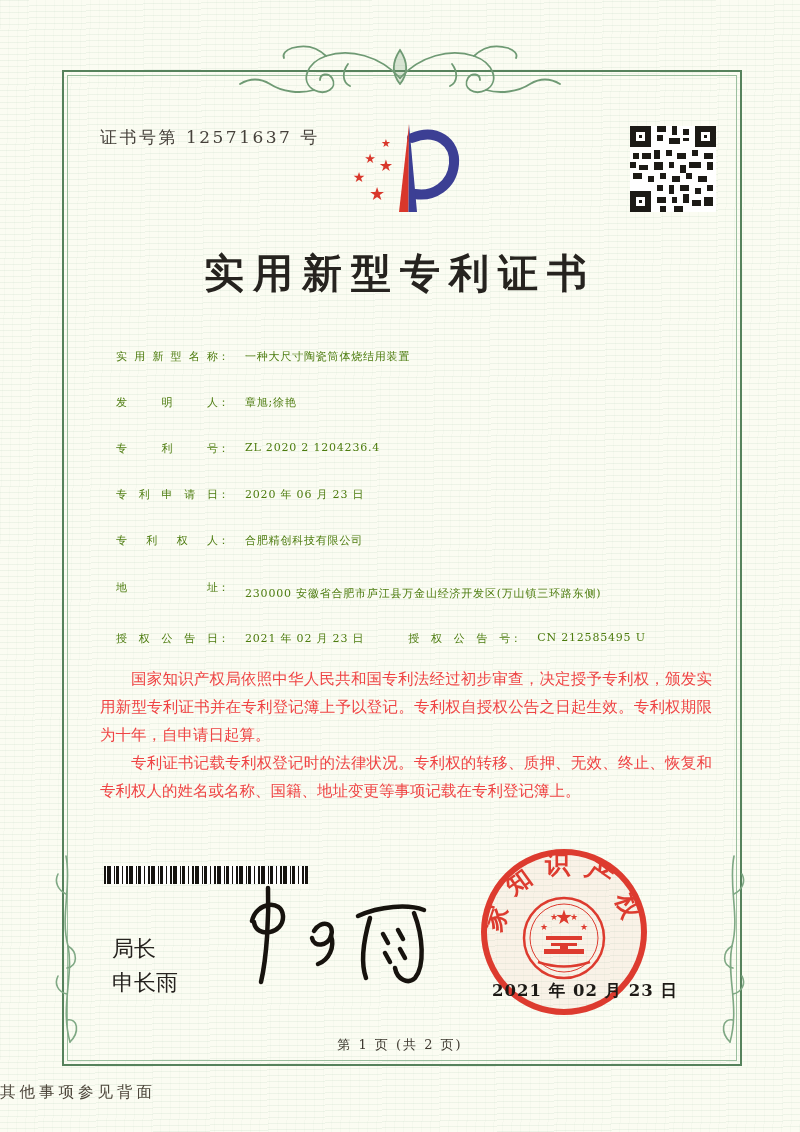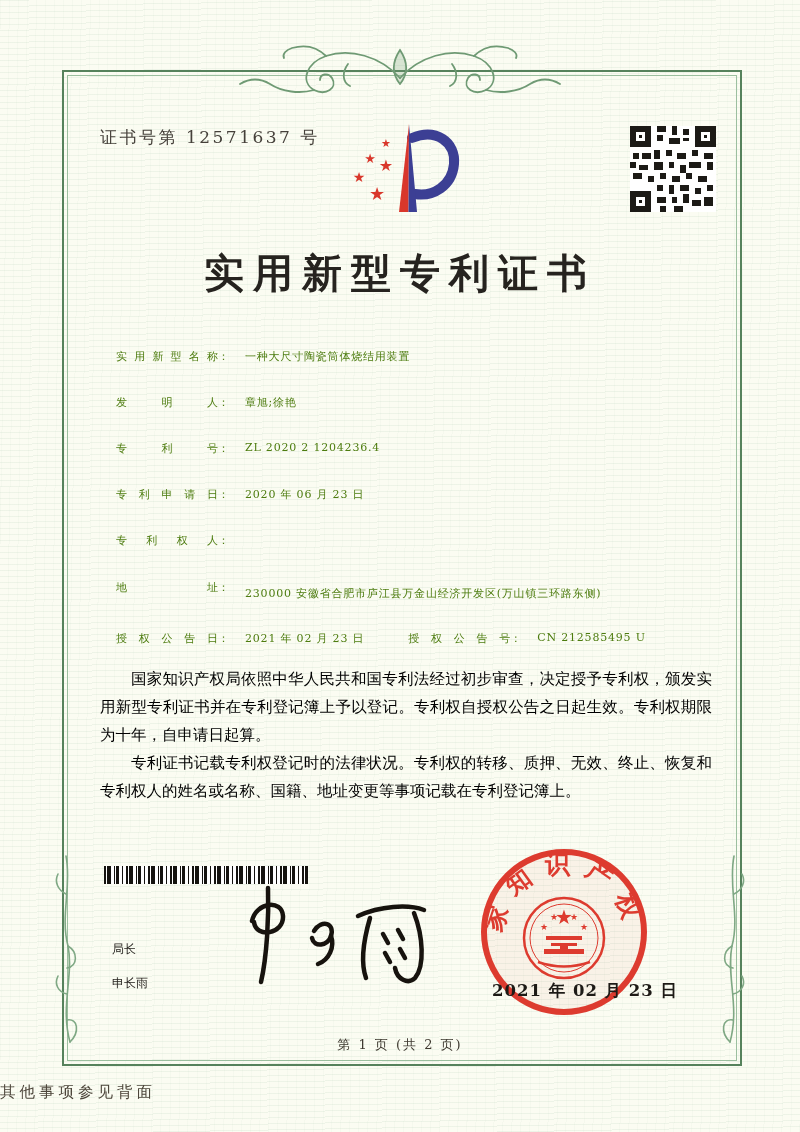--- a/index.html
+++ b/index.html
@@ -28,34 +28,34 @@
     font-size:40px;font-weight:600;letter-spacing:9px;color:#26231f;
   }
   
   .row{position:absolute;left:116px;display:flex;font-size:11px;color:#4d7c0f;align-items:flex-start;}
   .f-label{display:inline-block;width:102px;text-align:justify;text-align-last:justify;letter-spacing:0;}
   .f-colon{display:inline-block;margin-right:8px;}
   .f-value{letter-spacing:.8px;margin-left:8px;}
   .addr-value{width:452px;line-height:27px;}
   .pair2{margin-left:44px;}
   
-  .body-text{left:100px;top:665px;width:612px;font-size:15.5px;line-height:28px;color:#000000;text-align:justify;}
+  .body-text{left:100px;top:665px;width:612px;font-size:15.5px;line-height:28px;color:#ef4444;text-align:justify;}
   .body-text p{margin:0;text-indent:2em;}
   
   .barcode{
     left:104px;top:866px;width:204px;height:18px;
     background:repeating-linear-gradient(90deg,
       #15130f 0 2px, #fff 2px 3px,
       #15130f 3px 7px, #fff 7px 10px,
       #15130f 10px 11px, #fff 11px 12px,
       #15130f 12px 15px, #fff 15px 18px,
       #15130f 18px 19px, #fff 19px 22px);
   }
   .signer{left:112px;top:932px;font-family:"DejaVu Sans","Liberation Sans",sans-serif;
-    font-size:12px;color:#26231f;line-height:34px;}
+    font-size:22px;color:#26231f;line-height:34px;}
   .sig-svg{left:222px;top:876px;}
   .seal{left:478px;top:846px;}
   .seal-date{left:492px;top:980px;font-size:16.5px;color:#1d1a16;letter-spacing:1px;font-weight:600;}
   .page-no{left:0;right:0;top:1036px;text-align:center;font-size:13px;color:#3d382f;letter-spacing:2px;}
   .back-note{left:0;right:0;top:1082px;font-size:15.5px;color:#4c453a;letter-spacing:4px;}
   .orn{color:#6f9a74;}
 </style>
 </head>
 <body>
 
@@ -186,20 +186,21 @@
   <span class="f-value">ZL 2020 2 1204236.4</span>
 </div>
 <div class="row" style="top:487px">
   <span class="f-label">专利申请日</span>
     <span class="f-colon">：</span>
   <span class="f-value">2020 年 06 月 23 日</span>
 </div>
 <div class="row" style="top:533px">
   <span class="f-label">专利权人</span>
     <span class="f-colon">：</span>
+  <span class="f-value">合肥精创科技有限公司</span>
 </div>
 <div class="row" style="top:580px">
   <span class="f-label">地址</span>
     <span class="f-colon">：</span>
   <span class="f-value addr-value">230000 安徽省合肥市庐江县万金山经济开发区(万山镇三环路东侧)</span>
 </div>
 <div class="row" style="top:631px">
   <span class="f-label">授权公告日</span>
     <span class="f-colon">：</span>
   <span class="f-value">2021 年 02 月 23 日</span>

